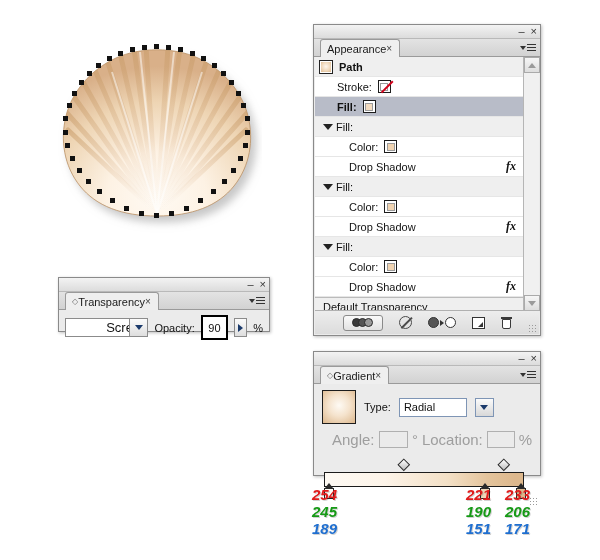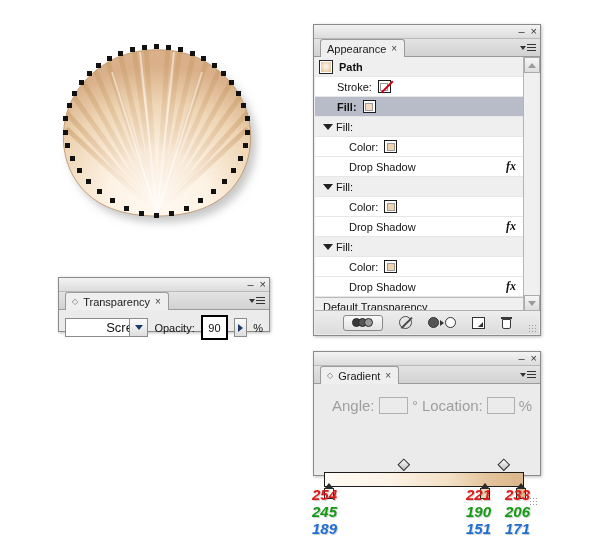--- a/index.html
+++ b/index.html
@@ -41,21 +41,21 @@
     background: linear-gradient(#e3e3e3, #d2d2d2);
     border-bottom: 1px solid #9a9a9a;
   }
   .tab {
     position: absolute; left: 6px; top: 0px;
     height: 18px; padding: 0 7px 0 6px;
     background: #efefef;
     border: 1px solid #9a9a9a;
     border-bottom: none;
     border-top-left-radius: 3px; border-top-right-radius: 3px;
-    display: flex; align-items: center; gap: 5px;
+    display: flex; align-items: center; 
     font-size: 11px; color: #1a1a1a;
     white-space: nowrap;
   }
   .tab .gem { font-size: 8px; color: #777; }
   .tab .x { font-size: 10px; color: #444; }
   .menu-btn {
     position: absolute; right: 4px; top: 2px;
     width: 16px; height: 13px;
     display: flex; align-items: center; gap: 1px;
   }
@@ -643,20 +643,30 @@
       <div class="menu-btn">
         <span class="tri"></span>
         <span class="lines">
             <i></i>
             <i></i>
             <i></i>
           </span>
       </div>
     </div>
     <div class="gr-body">
+      <div class="gr-top">
+        <span class="gr-thumb"></span>
+        <span class="lbl-sm">Type:</span>
+        <span class="gr-type-sel">
+          <span>Radial</span>
+        </span>
+        <span class="gr-arrowbox">
+            <i></i>
+          </span>
+      </div>
       <div class="gr-row2">
         <span class="dim">Angle:</span>
         <span class="field-dim"></span>
         <span class="dim">°</span>
         <span class="dim">Location:</span>
         <span class="field-dim wide"></span>
         <span class="dim">%</span>
       </div>
 
       <div class="slider-wrap">

